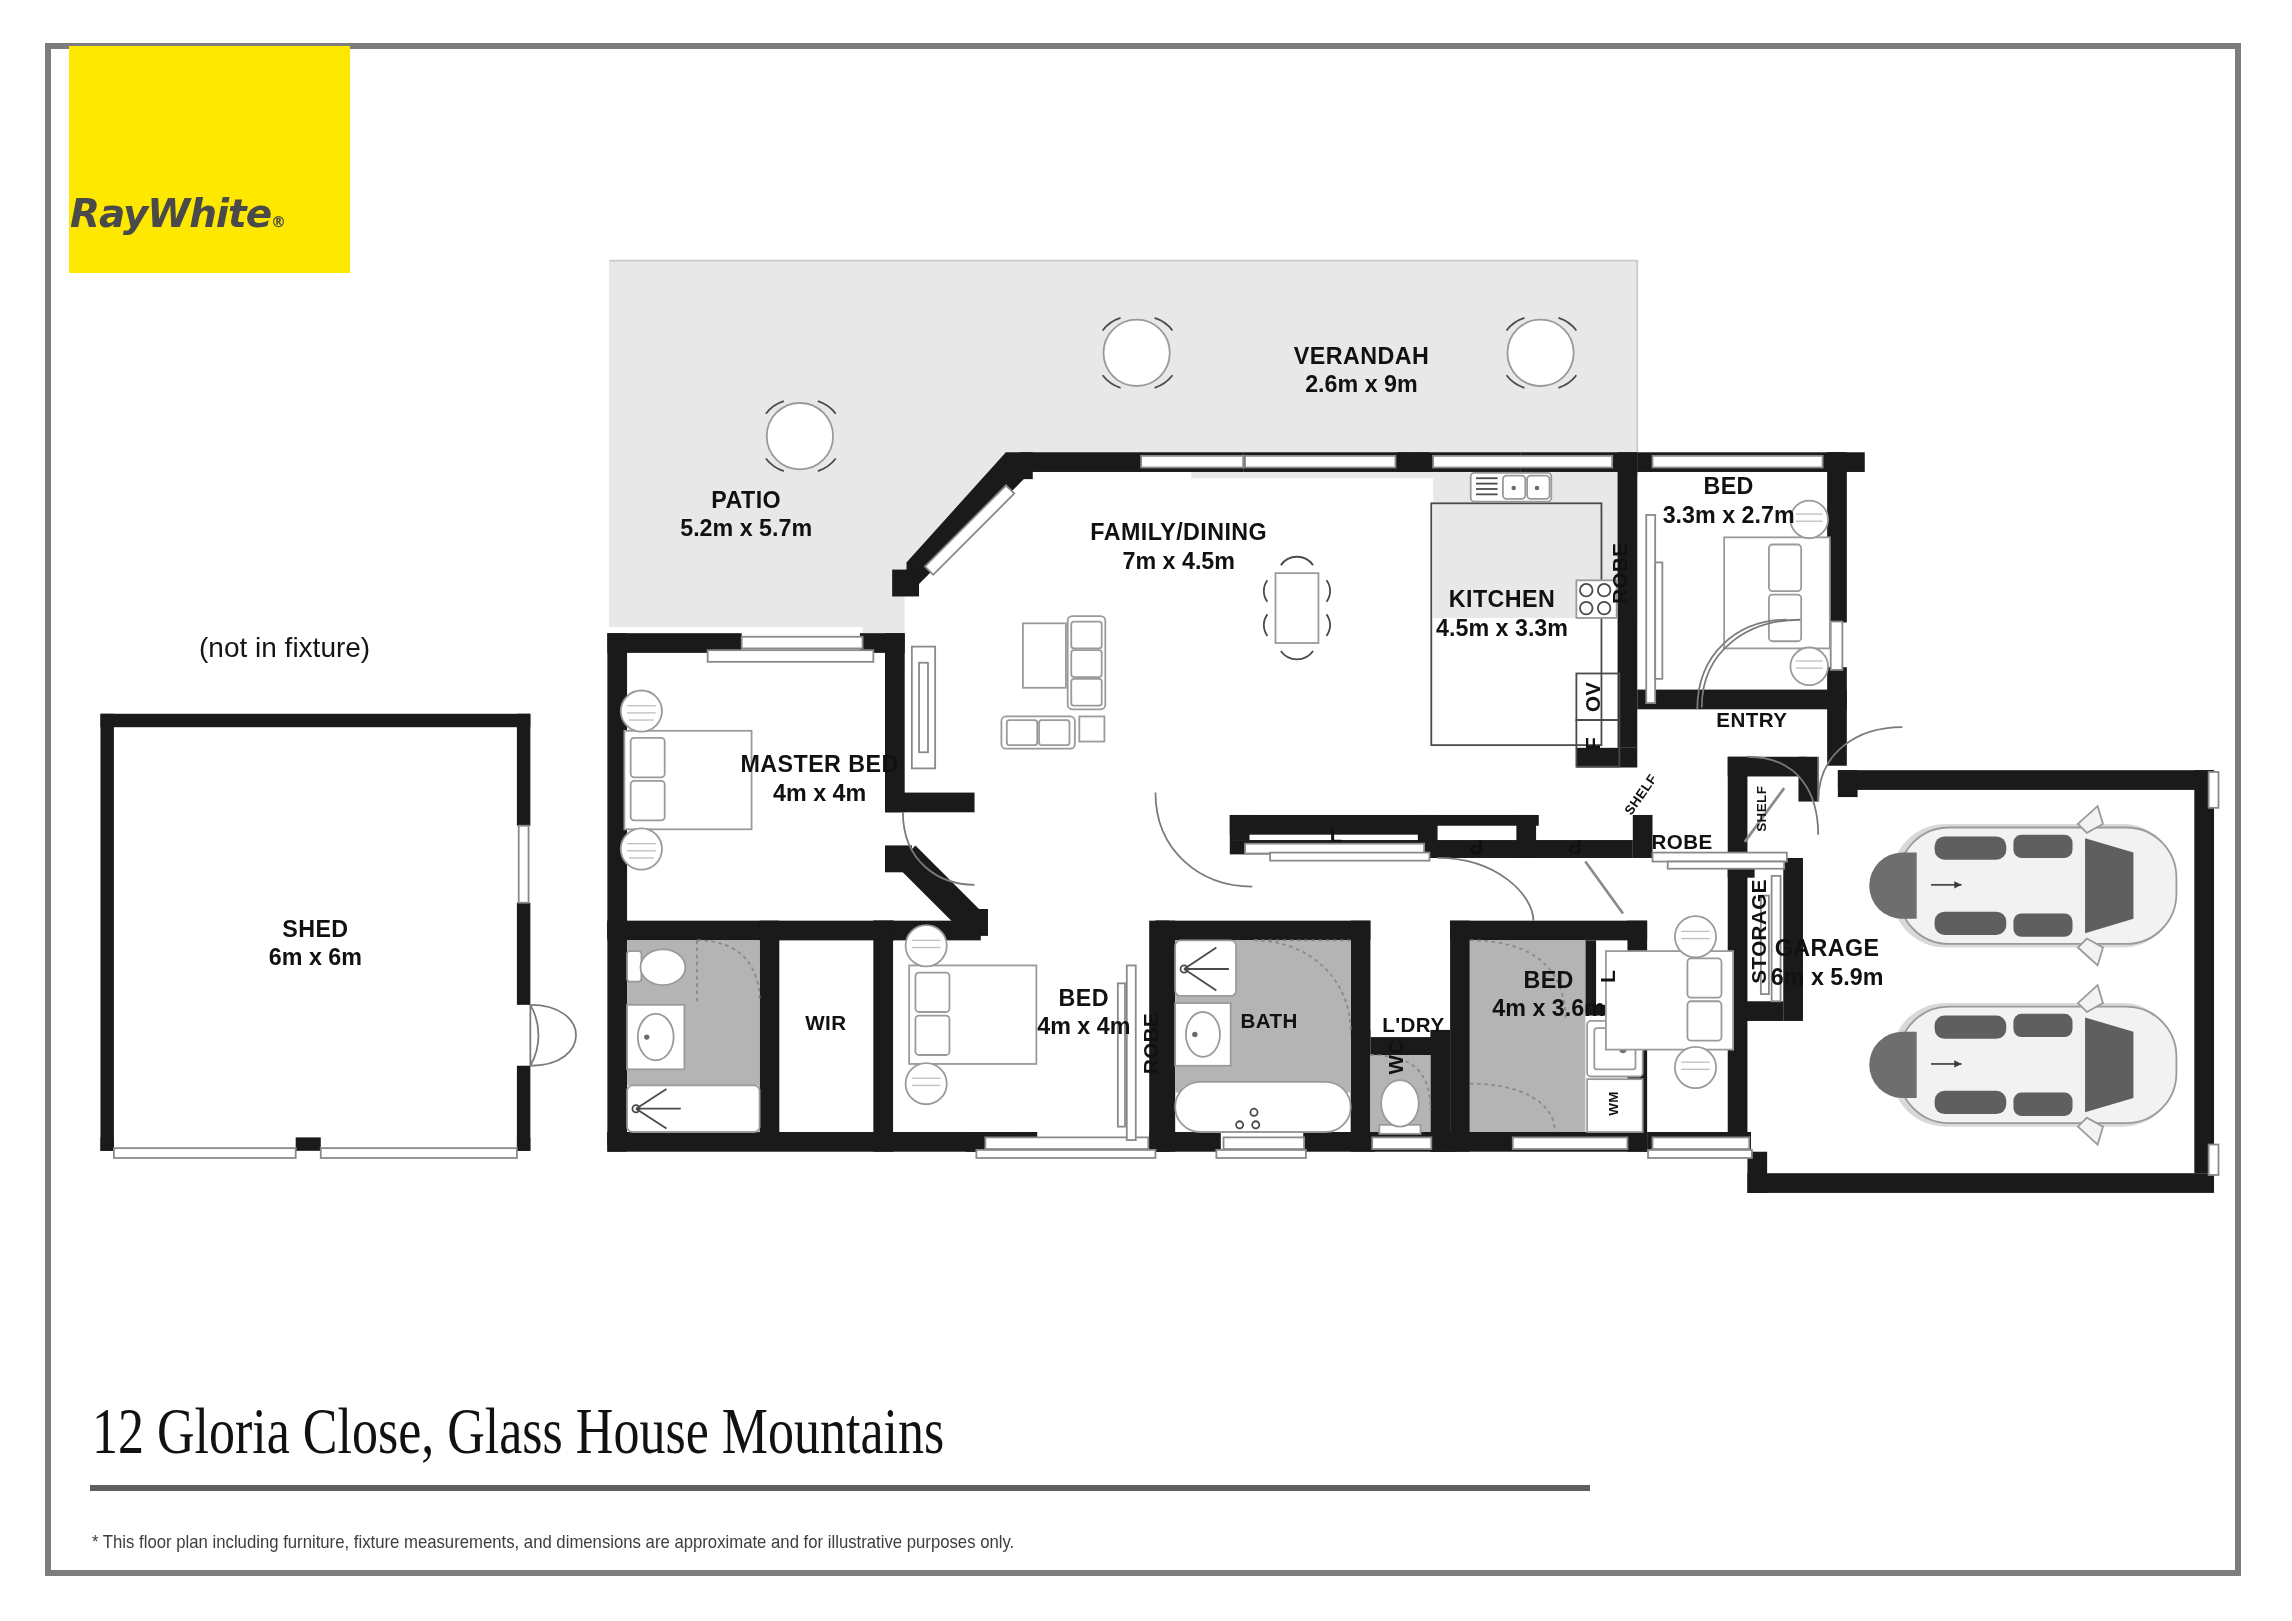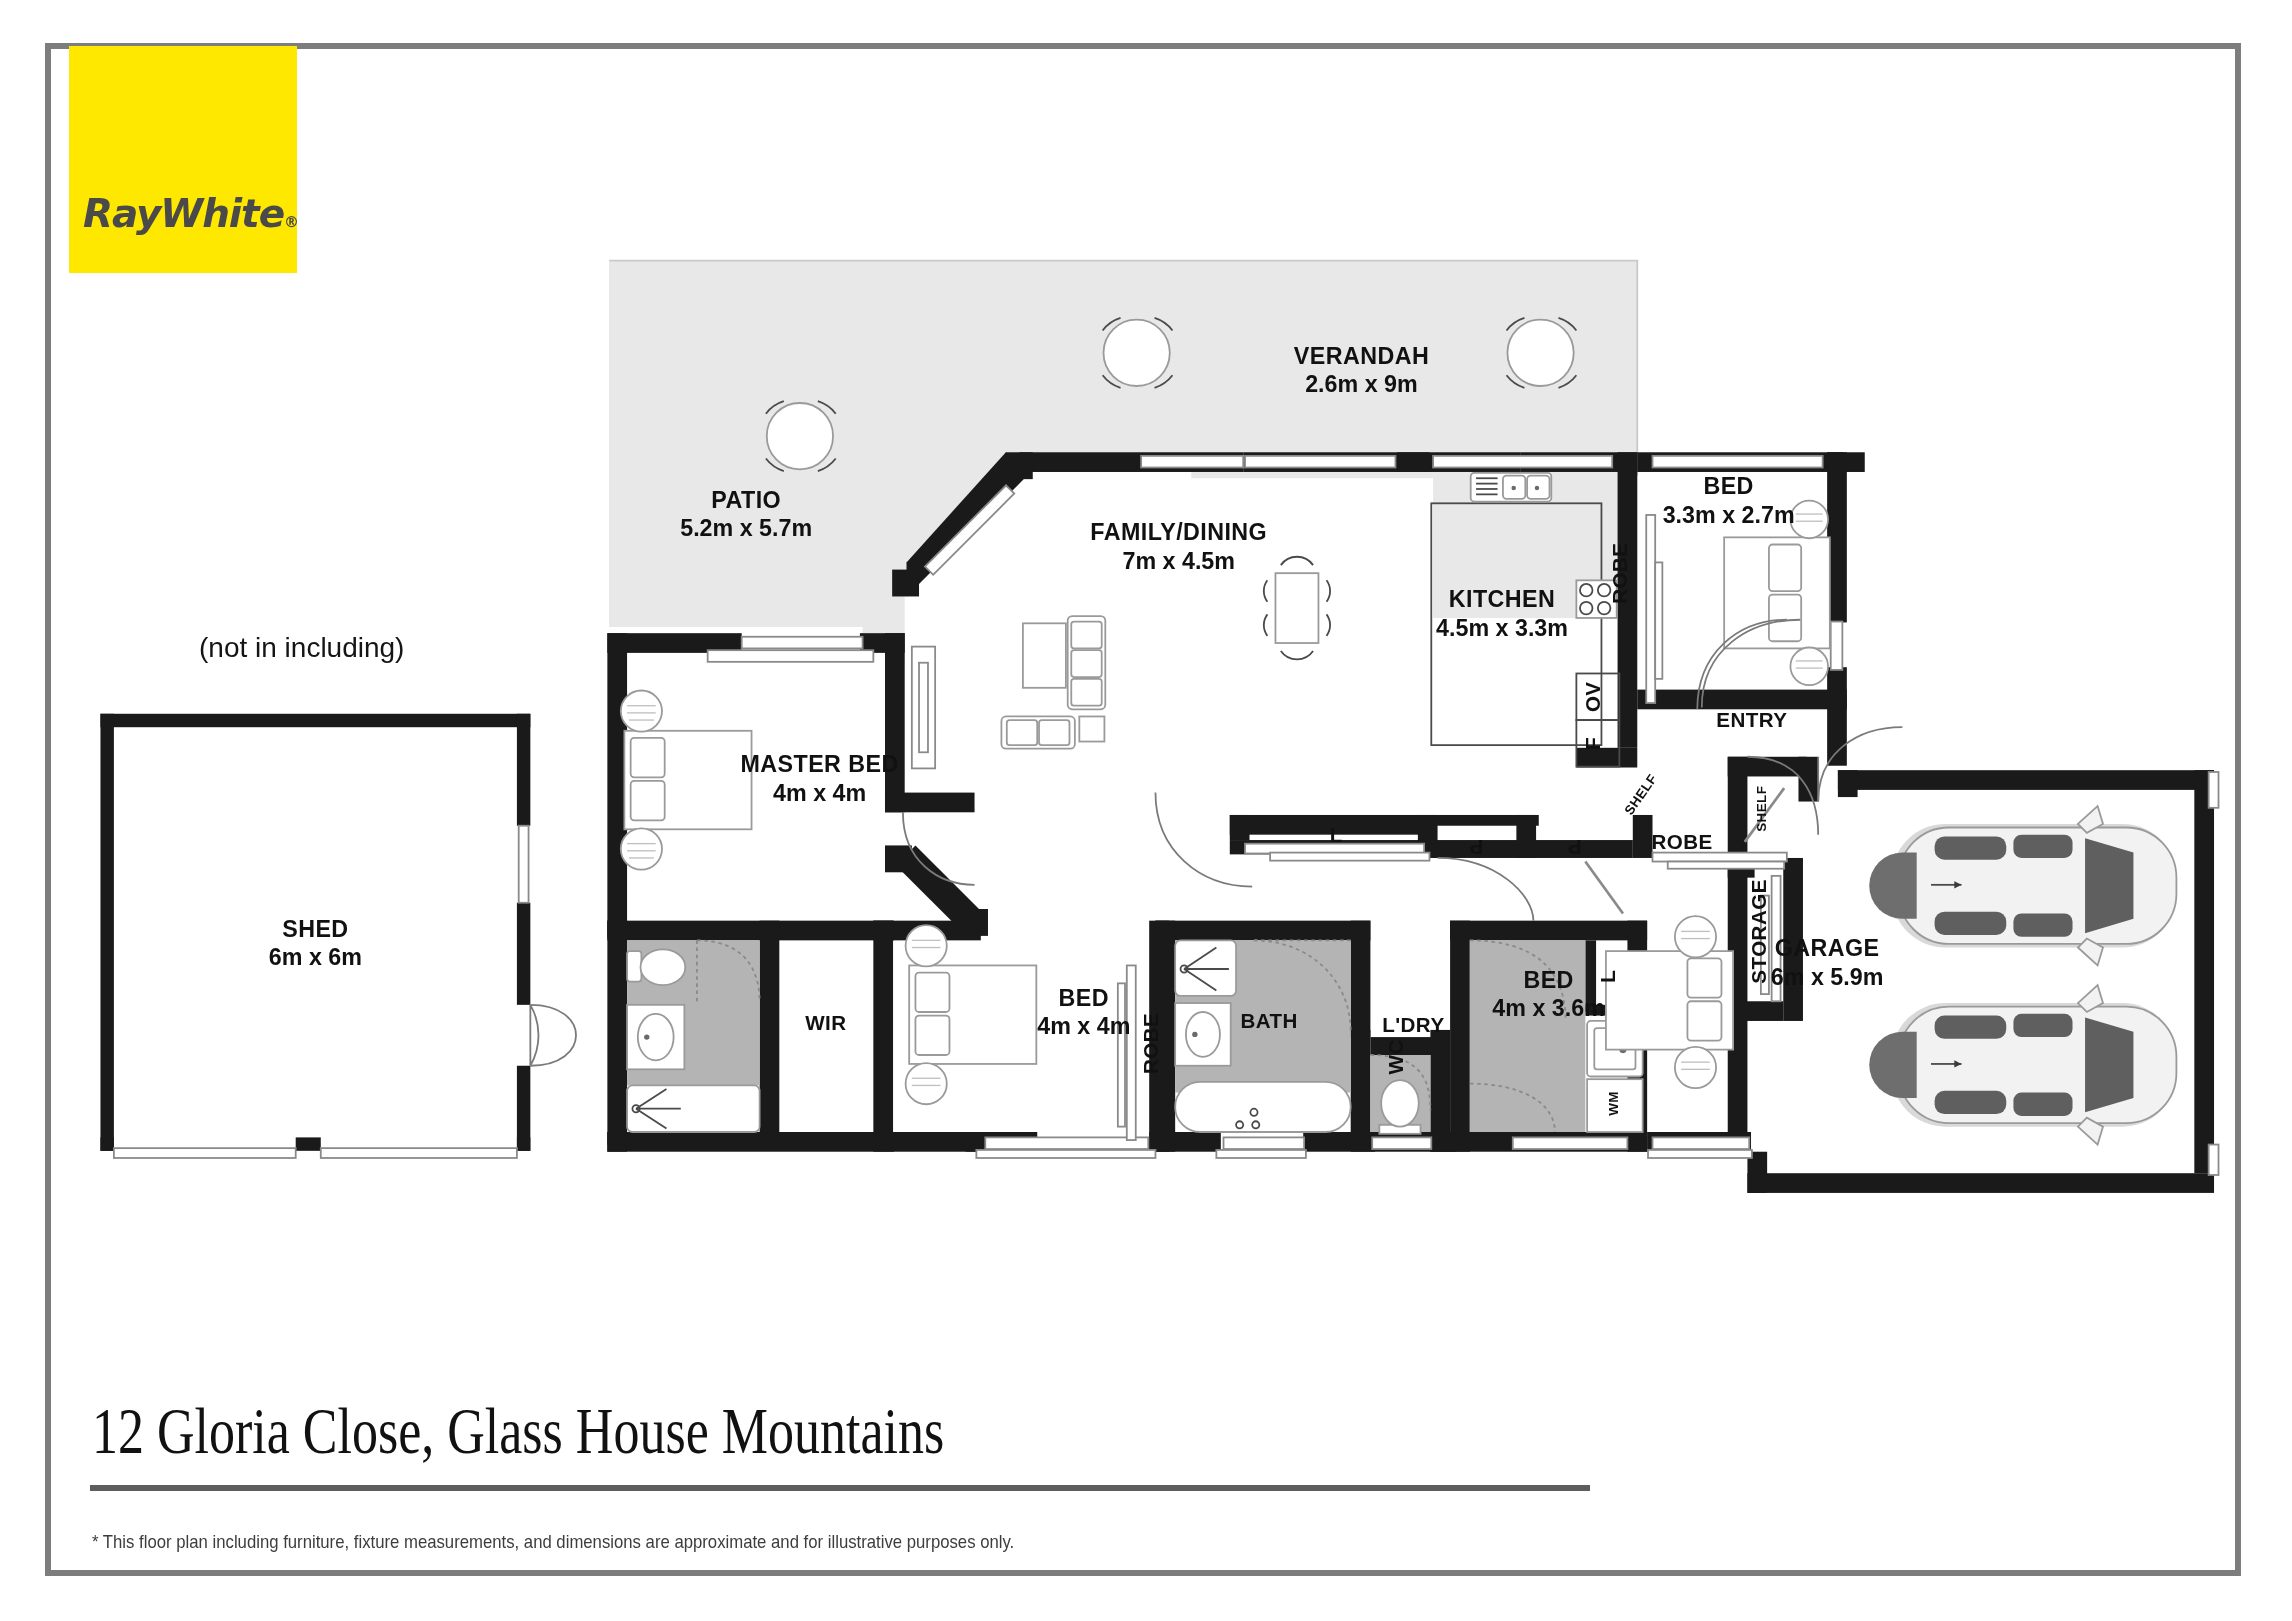--- a/index.html
+++ b/index.html
@@ -25,27 +25,27 @@
     left: 45px; top: 43px;
     width: 2196px; height: 1533px;
     border: 6.3px solid #7d7d7d;
     box-sizing: border-box;
     background: #ffffff;
   }
   
   #logo-block {
     position: absolute;
     left: 69px; top: 46px;
-    width: 228px; height: 227px;
+    width: 281px; height: 227px;
     background: #fee800;
     display: flex;
     align-items: flex-end;
     justify-content: flex-start;
     box-sizing: border-box;
-    padding: 0 0 40px 14px;
+    padding: 0 0 40px 1px;
   }
   #logo-text {
     font-family: "DejaVu Sans", sans-serif;
     font-weight: bold;
     font-style: italic;
     font-size: 39px;
     color: #4a4a4a;
     letter-spacing: -1.1px;
     white-space: nowrap;
     line-height: 1;
@@ -114,21 +114,21 @@
 <body>
 
 <div id="page">
 
   <div id="frame"></div>
 
   <div id="logo-block">
     <div id="logo-text"><span>RayWhite</span><span class="reg">®</span></div>
   </div>
 
-  <div id="notinpos">(not in including)</div>
+  <div id="notinpos">(not in fixture)</div>
 
   <svg id="plan-svg" width="2293" height="1621" viewBox="0 0 2560 1810">
 
     <g>
       <path class="shade" d="M680,291 L1828,291 L1828,690 L1600,690 L1600,534 L1128,534 L1128,628 L1010,744 L963,744 L963,700 L680,700 Z"></path>
       <path class="shade" d="M680,291 L1128,291 L1128,534 L1010,652 L963,700 L680,700 Z"></path>
       <rect class="shade" x="680" y="291" width="1148" height="240"></rect>
       <path class="shade" d="M680,291 L1148,291 L1148,528 L995,692 L680,692 Z"></path>
     </g>
     <path fill="none" stroke="#c9c9c9" stroke-width="2" d="M680,291 L1828,291 L1828,531"></path>

